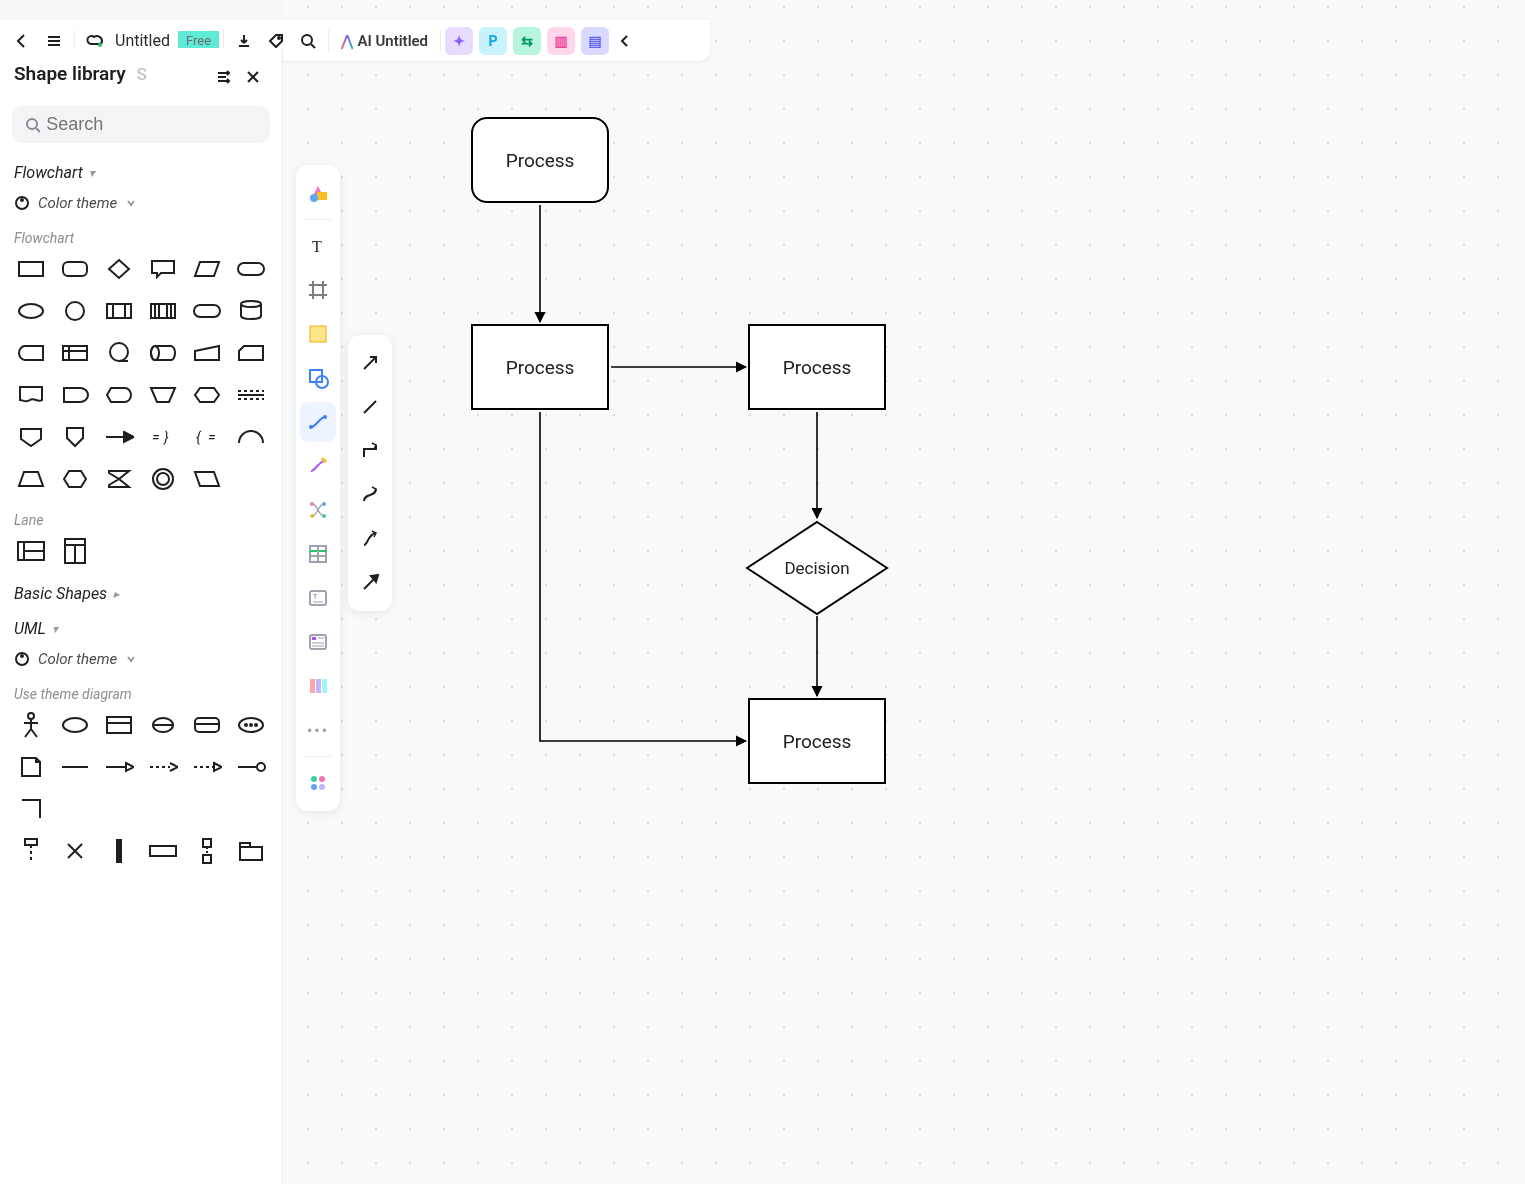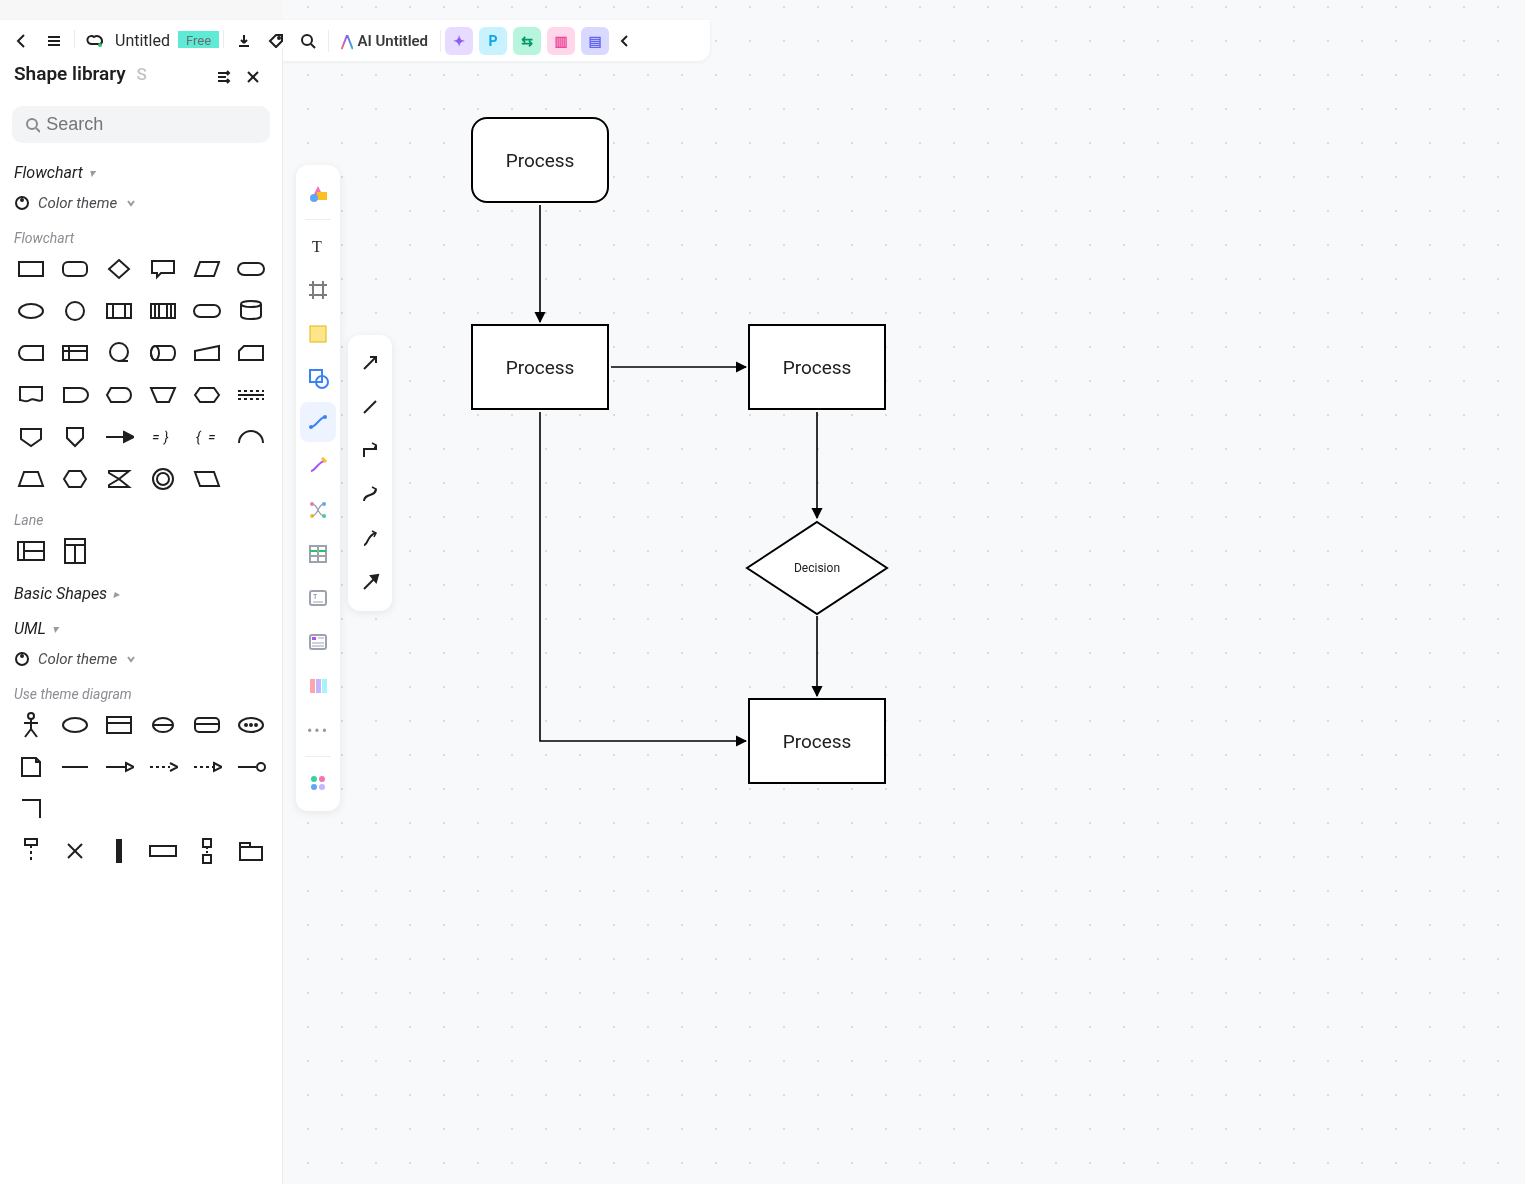--- a/index.html
+++ b/index.html
@@ -80,21 +80,21 @@
   .node{
     position:absolute;border:2px solid #000;background:#fff;display:flex;align-items:center;justify-content:center;
     font-size:19px;color:#202022;
   }
   .node.rounded{border-radius:16px;}
   svg.edges{position:absolute;left:0;top:0;width:100%;height:100%;pointer-events:none;}
 
   
   .diamond-wrap{position:absolute;}
   .diamond-wrap svg{display:block;}
-  .diamond-label{position:absolute;inset:0;display:flex;align-items:center;justify-content:center;font-size:12px;color:#202022;}
+  .diamond-label{position:absolute;inset:0;display:flex;align-items:center;justify-content:center;font-size:17px;color:#202022;}
 
   
   .ls{stroke:#1f1f22;stroke-width:2;fill:none;}
   .lsf{stroke:#1f1f22;stroke-width:2;fill:#1f1f22;}
 </style>
 </head>
 <body>
 
 <div class="canvas">
 

